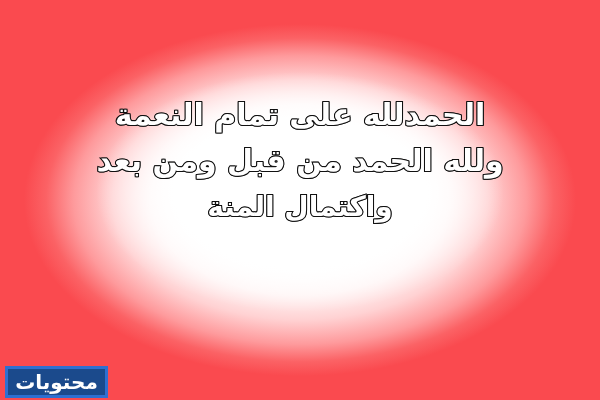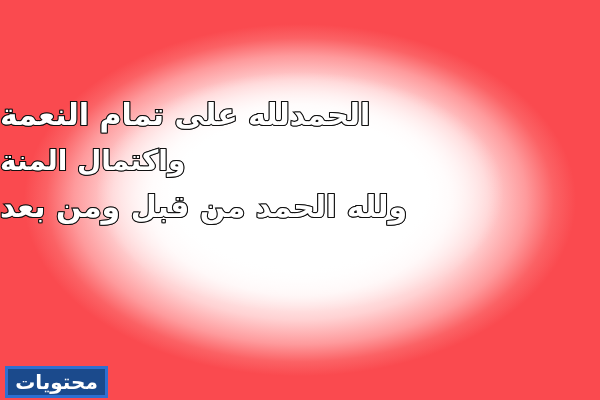--- a/index.html
+++ b/index.html
@@ -45,21 +45,21 @@
         rgba(255,255,255,0) 100%);
     pointer-events: none;
   }
 
   
   .message {
     position: absolute;
     left: 0;
     right: 0;
     top: 92px;
-    text-align: left;
+    text-align: center;
     direction: rtl;
     unicode-bidi: isolate;
   }
 
   .message__line {
     display: block;
     margin: 0;
     font-family: "DejaVu Sans", sans-serif;
     font-weight: 700;
     font-size: 30px;
@@ -108,21 +108,21 @@
 </head>
 <body>
 
 <div class="card">
 
   <div class="card__backdrop"></div>
   <div class="card__glowcore"></div>
 
   <div class="message">
     <p class="message__line message__line--1">الحمدلله على تمام النعمة</p>
+    <p class="message__line message__line--3">ولله الحمد من قبل ومن بعد</p>
     <p class="message__line message__line--2">واكتمال المنة</p>
-    <p class="message__line message__line--3">ولله الحمد من قبل ومن بعد</p>
   </div>
 
   <div class="watermark">
     <span class="watermark__label">محتويات</span>
   </div>
 
 </div>
 
 </body></html>

